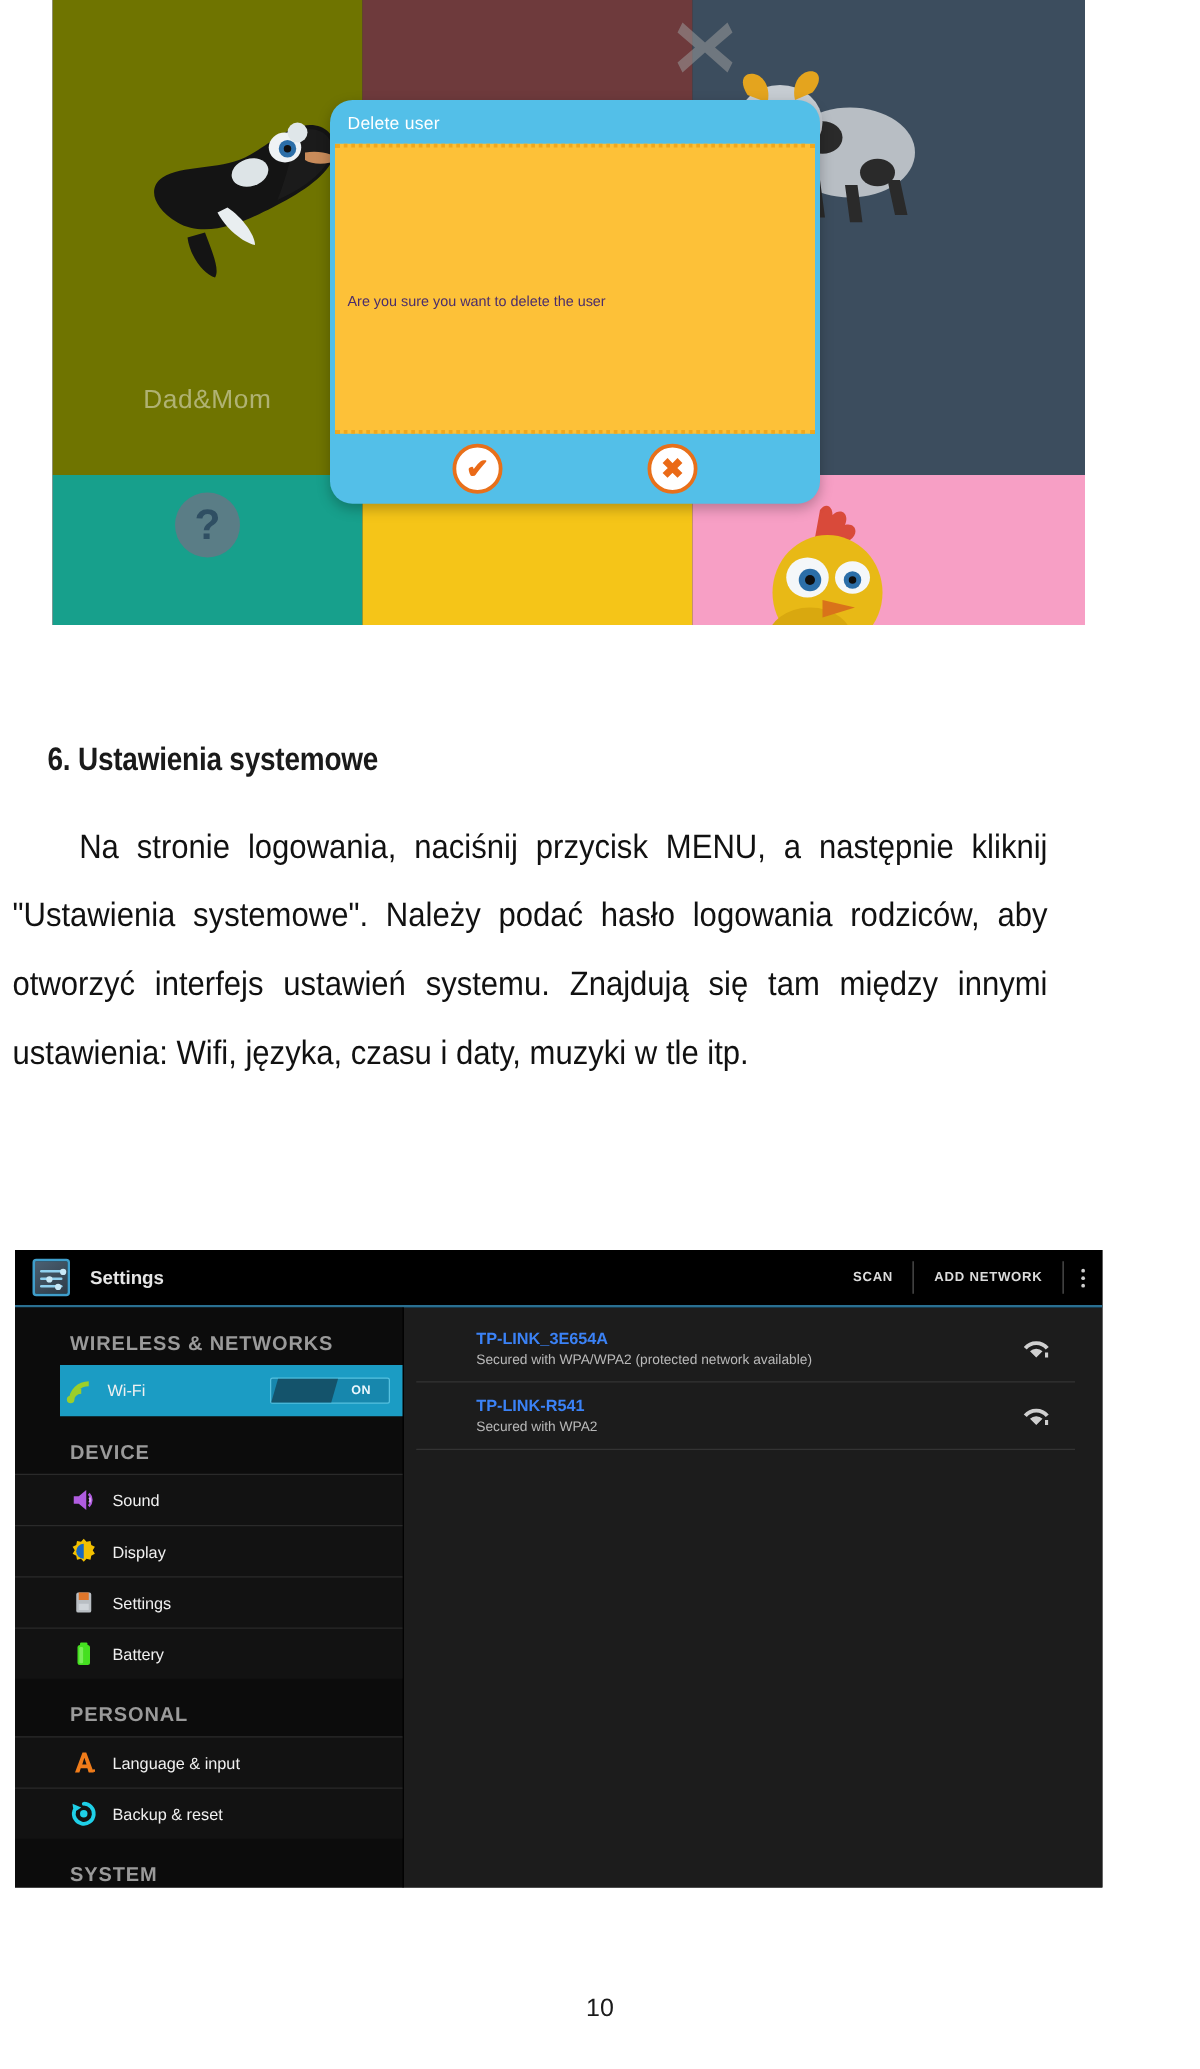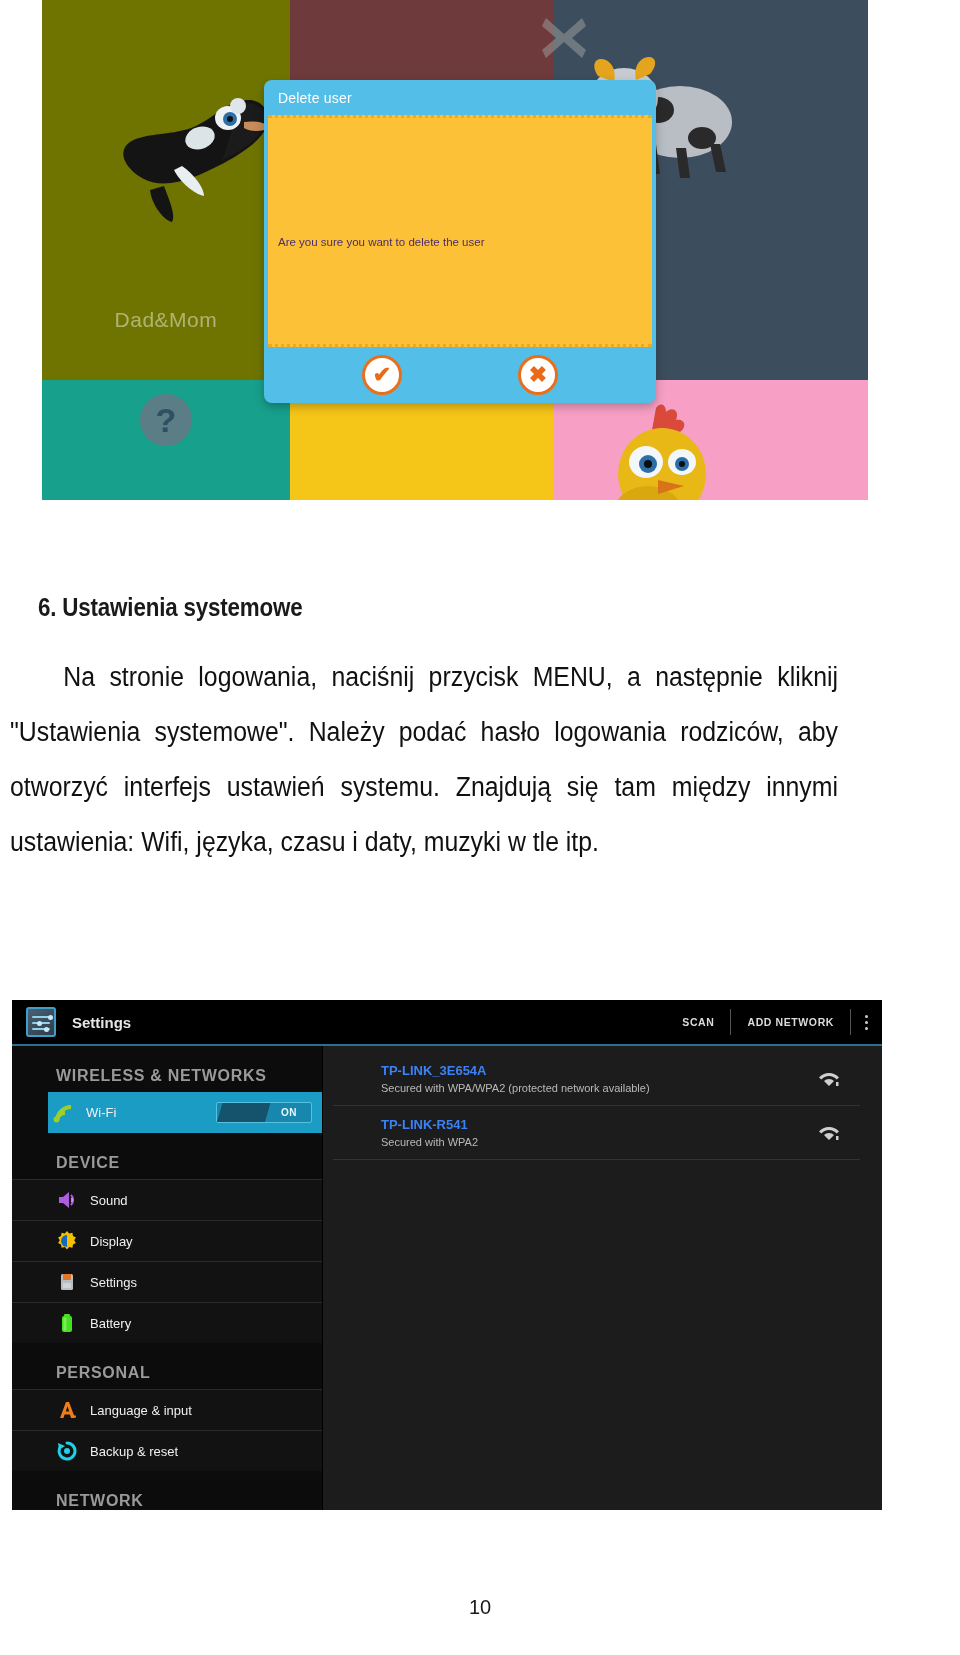--- a/index.html
+++ b/index.html
@@ -78,21 +78,21 @@
     width: 56px; height: 56px;
     opacity: .55;
   }
 
   
   .dialog {
     position: absolute;
     left: 222px;
     top: 80px;
     width: 392px;
-    border-radius: 8px;
+    border-radius: 18px;
     background: #53bfe8;
     box-shadow: 0 4px 10px rgba(0,0,0,.25);
     overflow: hidden;
   }
   .dialog-title {
     color: #ffffff;
     font-size: 14px;
     padding: 10px 14px 9px 14px;
     letter-spacing: .2px;
   }
@@ -525,21 +525,21 @@
 
       <div class="s-item">
         <svg class="s-ic" viewBox="0 0 22 22">
           <path d="M11 3 a8 8 0 1 1 -7.6 5.6" stroke="#1fd0e8" stroke-width="3" fill="none" stroke-linecap="round"></path>
           <path d="M2 3 L9 6 L3 10 Z" fill="#1fd0e8"></path>
           <circle cx="11" cy="11" r="3" fill="#1fd0e8"></circle>
         </svg>
         <span class="s-lbl">Backup &amp; reset</span>
       </div>
 
-      <div class="s-group">NETWORK</div>
+      <div class="s-group">SYSTEM</div>
 
       <div class="s-item first">
         <svg class="s-ic" viewBox="0 0 22 22">
           <circle cx="11" cy="11" r="8.5" stroke="#2fb4e8" stroke-width="2" fill="none"></circle>
           <path d="M11 6 v5.5 l4 2.5" stroke="#2fb4e8" stroke-width="2" fill="none" stroke-linecap="round"></path>
         </svg>
         <span class="s-lbl">Date &amp; time</span>
       </div>
 
       <div class="s-item">

